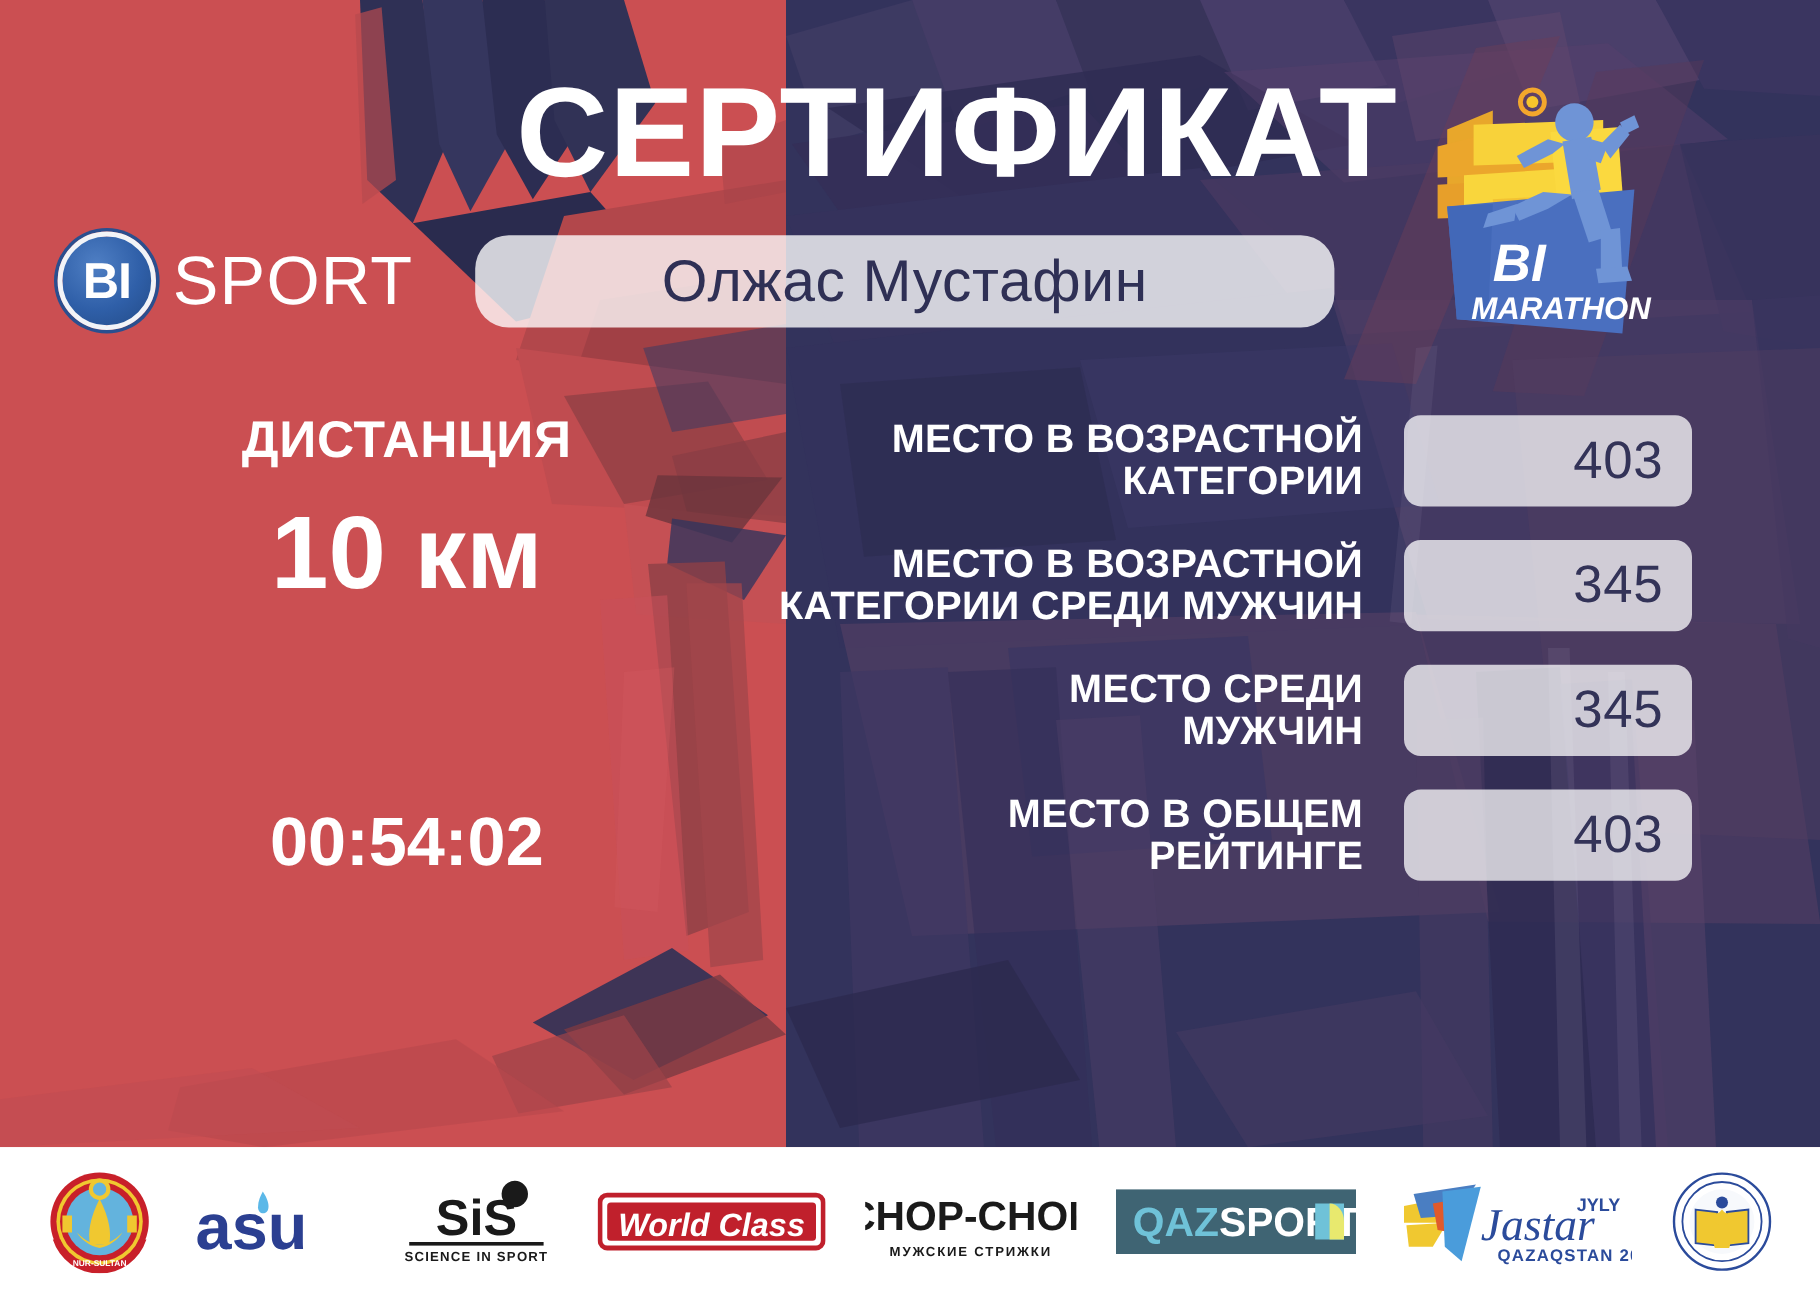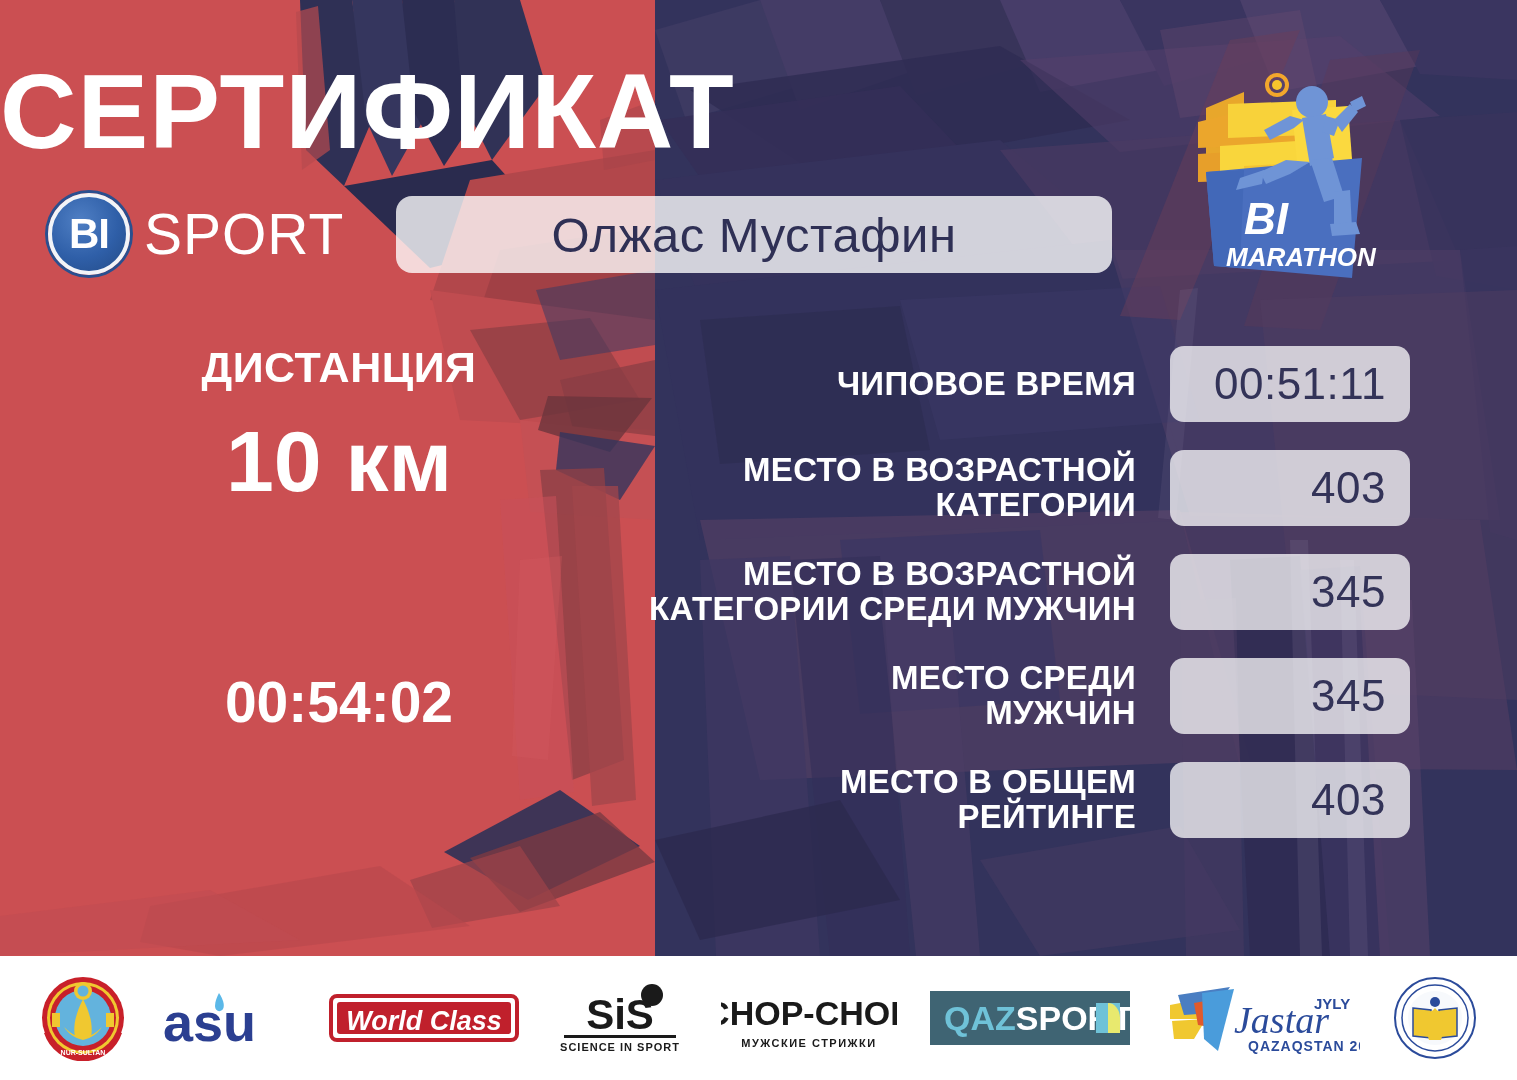--- a/index.html
+++ b/index.html
@@ -39,21 +39,21 @@
     justify-content: space-between;
     padding: 0 40px;
   }
   .sponsor { display: flex; justify-content: center; flex: 0 0 auto; }
 
   
   .cert-title {
     position: absolute;
     left: 0; top: 58px;
     width: 1165px;
-    text-align: left;
+    text-align: right;
     color: #ffffff;
     font-size: 106px;
     font-weight: bold;
     letter-spacing: 1px;
     line-height: 1;
     text-transform: uppercase;
   }
 
   .bi-group {
     position: absolute;
@@ -75,21 +75,21 @@
     color: #ffffff;
     font-size: 57px;
     font-weight: normal;
     letter-spacing: 1px;
   }
 
   .name-pill {
     position: absolute;
     left: 396px; top: 196px;
     width: 716px; height: 77px;
-    border-radius: 16px;
+    border-radius: 28px;
     background: rgba(255,255,255,0.78);
     display: flex; align-items: center; justify-content: center;
   }
   .name-pill span {
     color: #2f3055;
     font-size: 49px;
     font-weight: normal;
     letter-spacing: 0.5px;
   }
 
@@ -306,24 +306,20 @@
     <div class="left-label">ДИСТАНЦИЯ</div>
     <div class="left-value">10 км</div>
   </div>
 
   <div class="left-block" id="block-finish">
     <div class="left-value">00:54:02</div>
   </div>
 
   <div class="stats">
 
-    <div class="stat-row">
-      <div class="stat-label">ЧИПОВОЕ ВРЕМЯ</div>
-      <div class="stat-pill">00:51:11</div>
-    </div>
 
     <div class="stat-row">
       <div class="stat-label">МЕСТО В ВОЗРАСТНОЙ
 КАТЕГОРИИ</div>
       <div class="stat-pill">403</div>
     </div>
 
     <div class="stat-row">
       <div class="stat-label">МЕСТО В ВОЗРАСТНОЙ
 КАТЕГОРИИ СРЕДИ МУЖЧИН</div>
@@ -364,33 +360,33 @@
     </div>
 
     <div class="sponsor">
       <svg width="136" height="66" viewBox="0 0 136 66">
         <path d="M60 8 C64 14 66 20 64 24 C61 28 56 26 56 21 C56 16 58 12 60 8 Z" fill="#5bb8e8"></path>
         <text x="4" y="56" font-family="Liberation Sans, sans-serif" font-size="54" font-weight="bold" fill="#2b3f91">asu</text>
       </svg>
     </div>
 
     <div class="sponsor">
-      <svg width="190" height="60" viewBox="0 0 190 60">
-        <rect x="2" y="8" width="186" height="44" rx="6" fill="#ffffff" stroke="#c0202c" stroke-width="4"></rect>
-        <rect x="8" y="14" width="174" height="32" rx="3" fill="#c0202c"></rect>
-        <text x="95" y="42" text-anchor="middle" font-family="Liberation Sans, sans-serif" font-size="27" font-weight="bold" font-style="italic" fill="#ffffff">World Class</text>
-      </svg>
-    </div>
-
-    <div class="sponsor">
       <svg width="136" height="70" viewBox="0 0 136 70">
         <circle cx="100" cy="12" r="11" fill="#1a1a1a"></circle>
         <text x="68" y="46" text-anchor="middle" font-family="Liberation Sans, sans-serif" font-size="42" font-weight="bold" fill="#1a1a1a">SiS</text>
         <rect x="12" y="52" width="112" height="3" fill="#1a1a1a"></rect>
         <text x="68" y="68" text-anchor="middle" font-family="Liberation Sans, sans-serif" font-size="11" font-weight="bold" letter-spacing="1" fill="#1a1a1a">SCIENCE IN SPORT</text>
+      </svg>
+    </div>
+
+    <div class="sponsor">
+      <svg width="190" height="60" viewBox="0 0 190 60">
+        <rect x="2" y="8" width="186" height="44" rx="6" fill="#ffffff" stroke="#c0202c" stroke-width="4"></rect>
+        <rect x="8" y="14" width="174" height="32" rx="3" fill="#c0202c"></rect>
+        <text x="95" y="42" text-anchor="middle" font-family="Liberation Sans, sans-serif" font-size="27" font-weight="bold" font-style="italic" fill="#ffffff">World Class</text>
       </svg>
     </div>
 
     <div class="sponsor">
       <svg width="176" height="70" viewBox="0 0 176 70">
         <text x="88" y="42" text-anchor="middle" font-family="Liberation Sans, sans-serif" font-size="34" font-weight="bold" fill="#1a1a1a">CHOP-CHOP</text>
         <text x="88" y="64" text-anchor="middle" font-family="Liberation Sans, sans-serif" font-size="11" font-weight="bold" letter-spacing="1.5" fill="#1a1a1a">МУЖСКИЕ СТРИЖКИ</text>
       </svg>
     </div>
 

